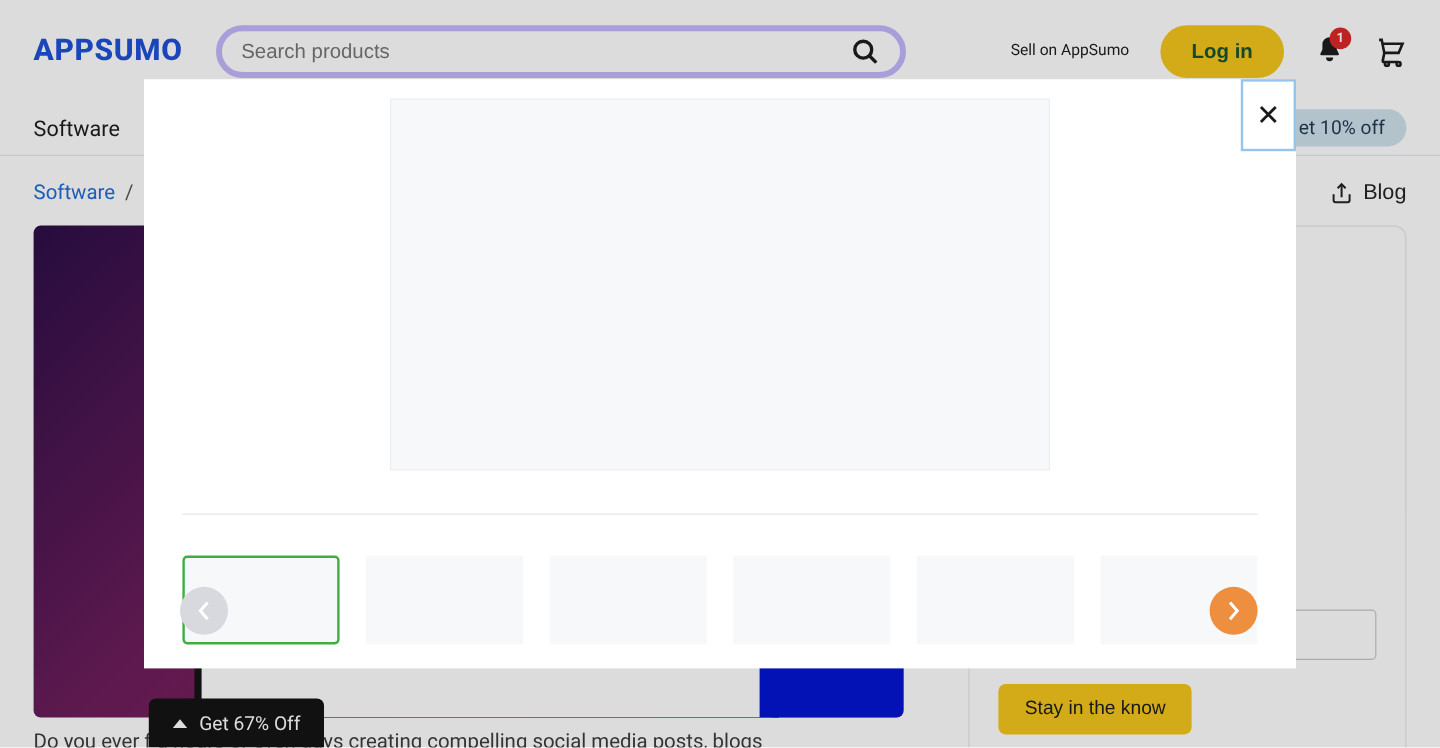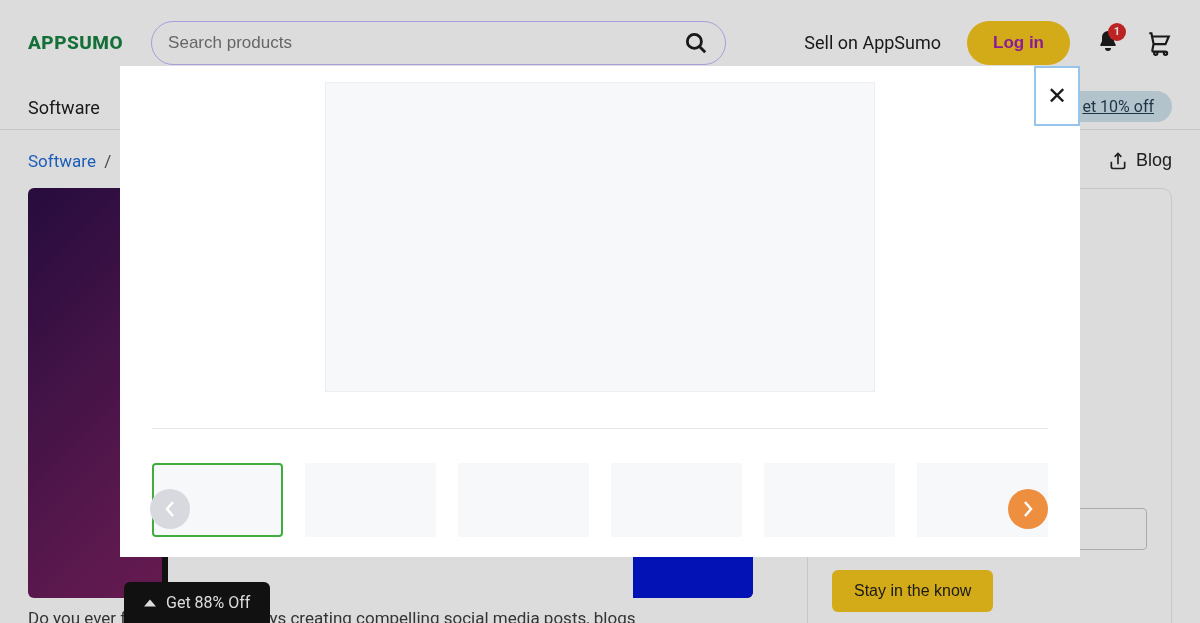--- a/index.html
+++ b/index.html
@@ -17,30 +17,30 @@
   .header {
     position: absolute;
     top: 0; left: 0; right: 0;
     height: 85px;
     display: flex;
     align-items: center;
     padding: 0 28px;
     gap: 28px;
   }
   .logo-text {
-    font-size: 19px;
+    font-size: 25px;
     font-weight: 800;
     letter-spacing: 0.5px;
-    color: #15803d;
+    color: #1d4ed8;
   }
   .search-wrap {
     flex: 0 0 575px;
     display: flex;
     align-items: center;
-    border: 1px solid #c4b5fd;
+    border: 5px solid #c4b5fd;
     border-radius: 999px;
     height: 44px;
     padding: 0 16px;
     background: #fff;
   }
   .search-input {
     flex: 1;
     border: none;
     outline: none;
     font-size: 17px;
@@ -51,32 +51,32 @@
     width: 26px; height: 26px;
     color: #1a1a1a;
   }
   .header-right {
     margin-left: auto;
     display: flex;
     align-items: center;
     gap: 26px;
   }
   .sell-link {
-    font-size: 18px;
+    font-size: 13px;
     color: #1a1a1a;
     text-decoration: none;
   }
   .login-btn {
     background: #f5c518;
     border: none;
     border-radius: 999px;
     padding: 12px 26px;
     font-size: 17px;
     font-weight: 700;
-    color: #a21caf;
+    color: #14532d;
     cursor: pointer;
   }
   .bell-wrap { position: relative; }
   .bell-icon { width: 24px; height: 24px; color: #1a1a1a; }
   .badge {
     position: absolute;
     top: -6px; right: -6px;
     background: #dc2626;
     color: #fff;
     font-size: 11px;
@@ -102,21 +102,20 @@
   .subnav a { font-size: 18px; color:#1a1a1a; text-decoration:none; }
   .discount-pill {
     position: absolute;
     right: 28px;
     top: 6px;
     background: #cfe2ed;
     border-radius: 999px;
     padding: 6px 18px;
     font-size: 16px;
     color: #1f3a50;
-    text-decoration: underline;
   }
 
   
   .crumb-row {
     position: absolute;
     top: 150px;
     left: 28px; right: 28px;
     display: flex;
     align-items: center;
     justify-content: space-between;
@@ -368,21 +367,21 @@
   <div class="side-msg2">e know).</div>
   <div class="side-msg3">our</div>
   <input class="side-input" style="">
   <button class="stay-btn">Stay in the know</button>
 </aside>
 
 <div class="float-pill">
   <svg viewBox="0 0 10 6" fill="#fff">
       <path d="M0 6 5 0l5 6z"></path>
     </svg>
-  <span>Get 88% Off</span>
+  <span>Get 67% Off</span>
 </div>
 
 <div class="overlay"></div>
 
 <div class="modal">
   <div class="modal-main-img"></div>
   <div class="modal-divider"></div>
   <div class="thumb-row">
     <div class="thumb active"></div>
     <div class="thumb"></div>

